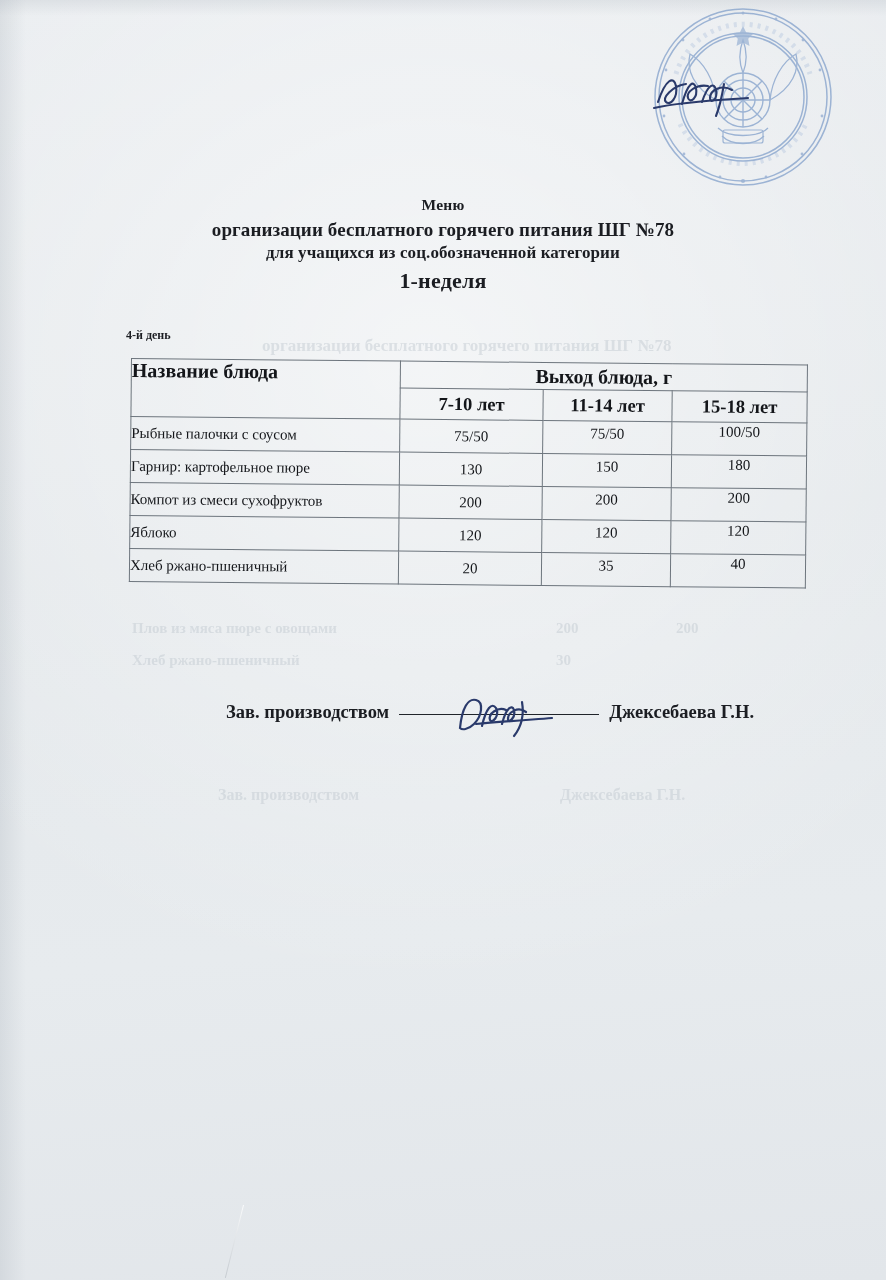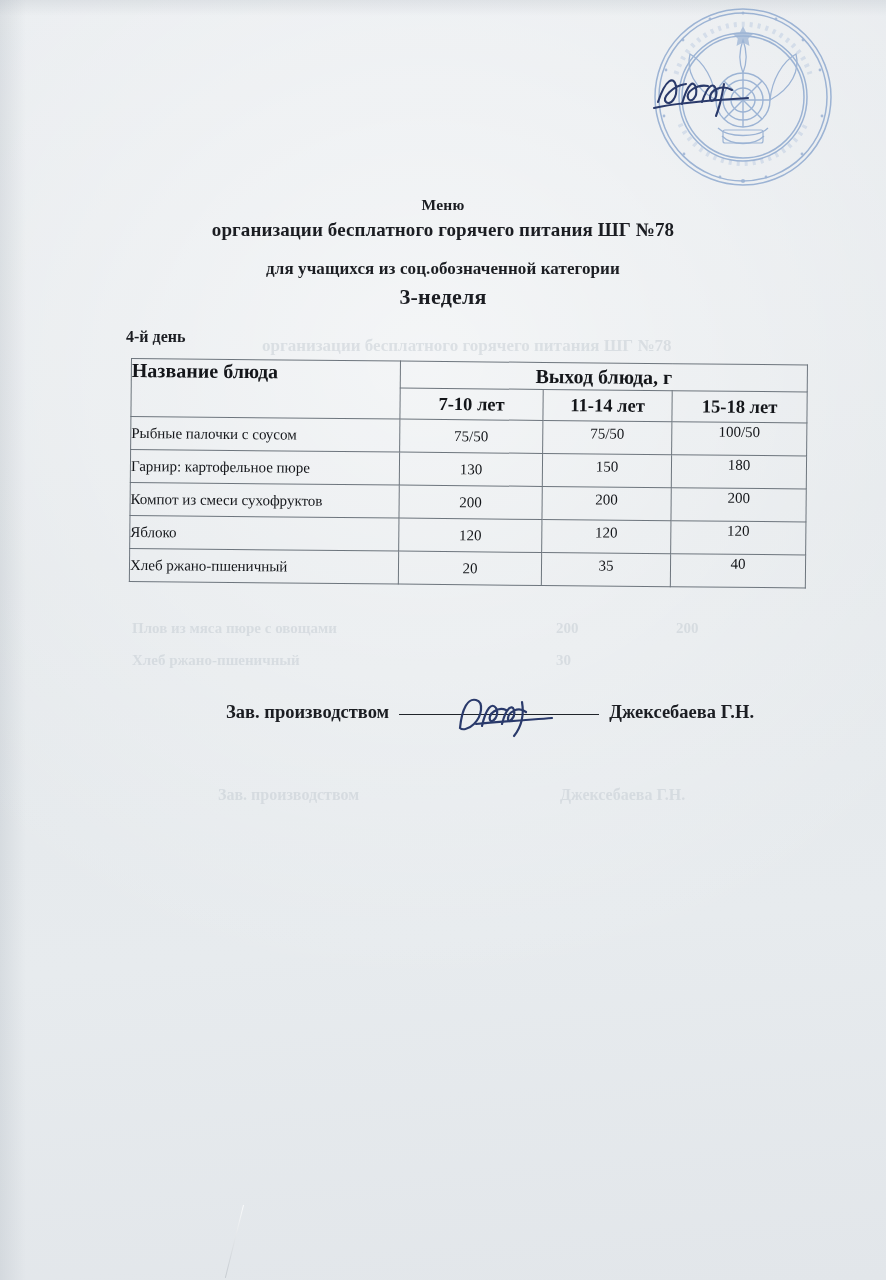--- a/index.html
+++ b/index.html
@@ -72,34 +72,34 @@
     font-size: 15.5px;
     letter-spacing: 0.2px;
   }
   .title-block .t-org {
     font-size: 19px;
     margin-top: 5px;
     letter-spacing: 0.1px;
   }
   .title-block .t-cat {
     font-size: 17px;
-    margin-top: 18px;
+    margin-top: 2px;
     letter-spacing: 0.1px;
   }
   .title-block .t-week {
     font-size: 22px;
     margin-top: 5px;
     letter-spacing: 0.2px;
   }
 
   
   .day-label {
     position: absolute;
     left: 126px; top: 328px;
-    font-size: 16px;
+    font-size: 12px;
     font-weight: bold;
     z-index: 5;
   }
 
   
   .table-wrap {
     position: absolute;
     left: 131px; top: 358px;
     width: 676px;
     transform: rotate(0.55deg);
@@ -294,21 +294,21 @@
       <path d="M72 12 C70 24 68 34 64 44"></path>
       <path d="M2 36 C26 30 64 28 96 26"></path>
     </g>
   </svg>
 </div>
 
 <div class="title-block">
   <div class="t-menu">Меню</div>
   <div class="t-org">организации бесплатного горячего питания ШГ №78</div>
   <div class="t-cat">для учащихся из соц.обозначенной категории</div>
-  <div class="t-week">3-неделя</div>
+  <div class="t-week">1-неделя</div>
 </div>
 
 <div class="day-label">4-й день</div>
 
 <div class="table-wrap">
   <table class="menu">
     <colgroup>
       <col class="c-name">
         <col class="c-a1">
         <col class="c-a2">

